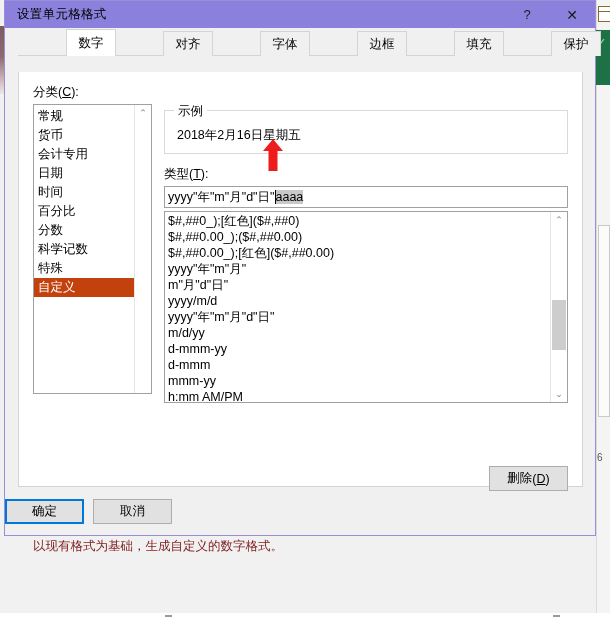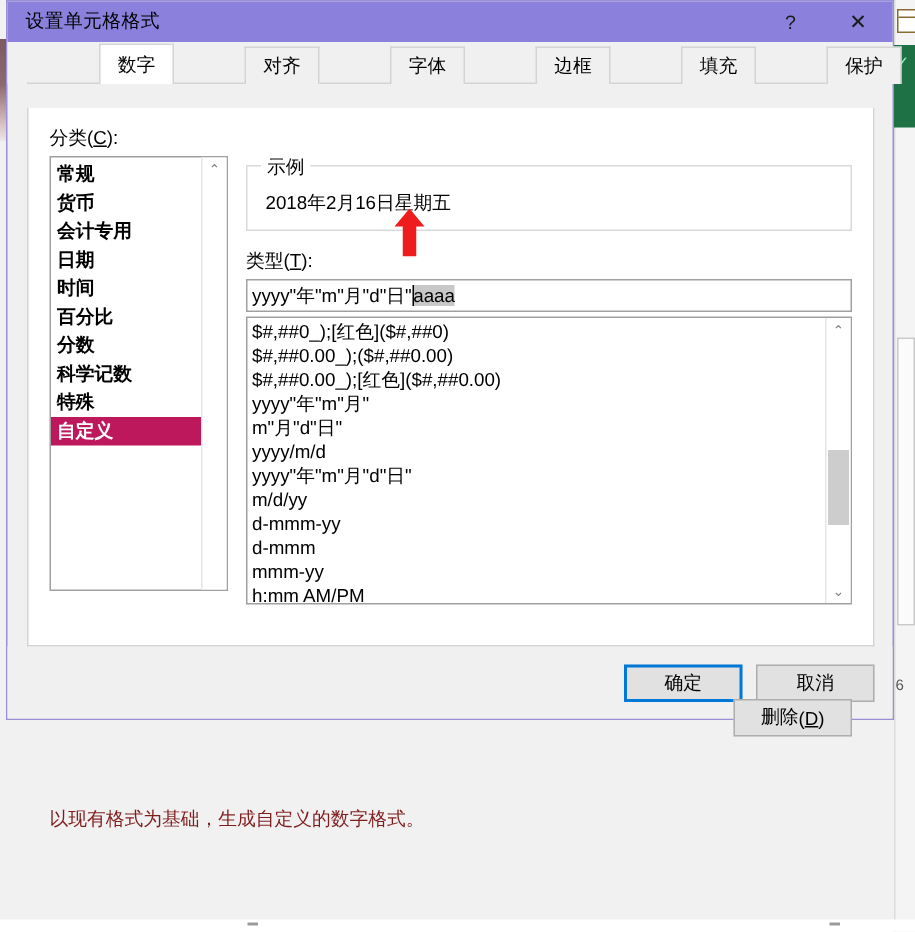--- a/index.html
+++ b/index.html
@@ -89,21 +89,21 @@
     top: 615px;
     width: 7px; height: 2px;
     background: #9a9a9a;
   }
 
   
   #dialog {
     position: absolute;
     left: 4px; top: 0;
     width: 592px;
-    height: 480px;
+    height: 536px;
     background: #f0f0f0;
     border: 1px solid #9a8fd6;
     box-sizing: border-box;
     display: flex;
     flex-direction: column;
   }
 
   
   .titlebar {
     height: 27px;
@@ -212,32 +212,31 @@
     display: flex;
   }
   .cat-list {
     height: 290px;
     width: 119px;
   }
   .cat-items {
     flex: 1;
     padding: 2px 0 0 0;
     overflow: hidden;
-    font-weight: bold;
   }
   .cat-item {
     height: 19px;
     line-height: 19px;
     padding-left: 4px;
     font-size: 12.5px;
     white-space: nowrap;
     cursor: default;
   }
   .cat-item.selected {
-    background: #be185d;
+    background: #c2410c;
     color: #ffffff;
   }
 
   
   .vscroll {
     width: 16px;
     flex: none;
     background: #ffffff;
     border-left: 1px solid #e6e6e6;
     position: relative;
@@ -372,21 +371,20 @@
     color: #7f1d1d;
   }
 
   
   .footer {
     flex: none;
     height: 48px;
     background: #f0f0f0;
     display: flex;
     align-items: center;
-    justify-content: flex-end;
     padding-right: 12px;
     gap: 9px;
     box-sizing: border-box;
   }
 
   
   #annot-arrow {
     position: absolute;
     left: 262px;
     top: 139px;

